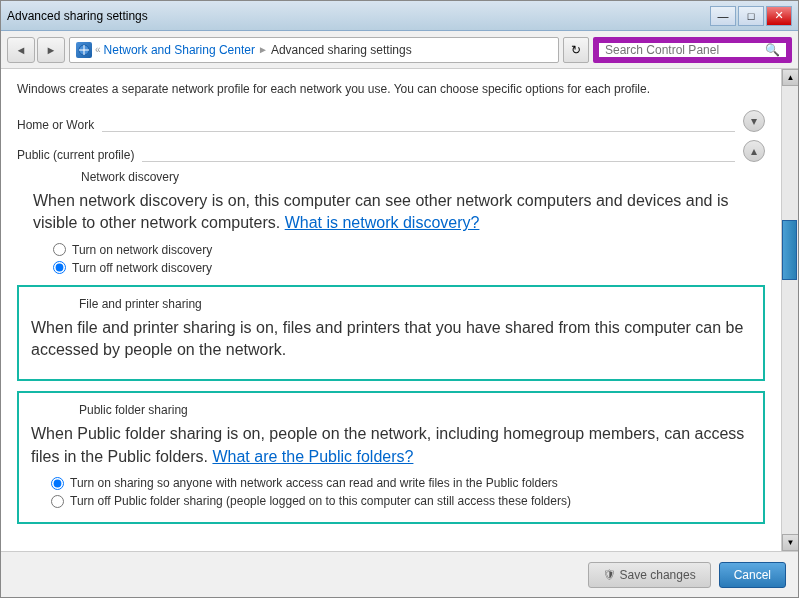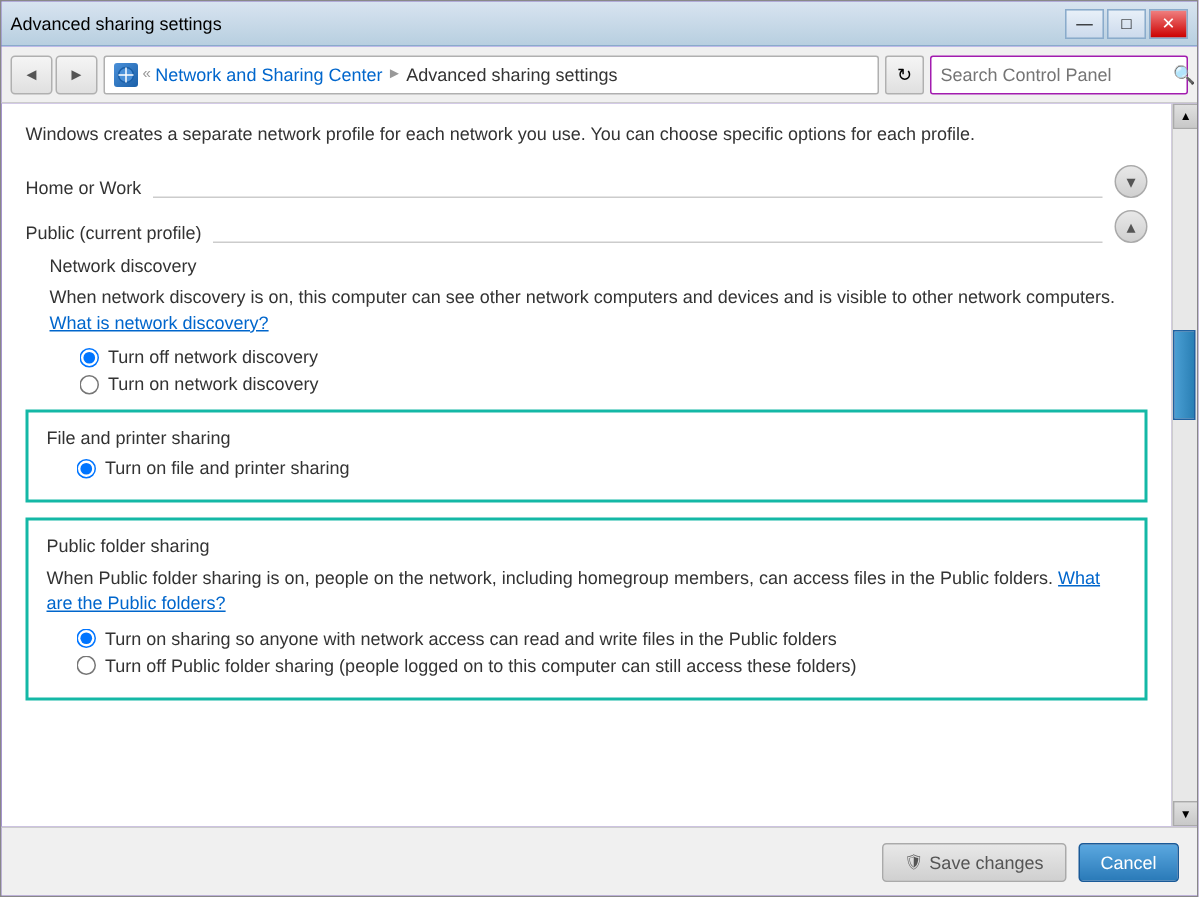--- a/index.html
+++ b/index.html
@@ -130,24 +130,24 @@
       border: 1px solid #b0b0b0;
       border-radius: 2px;
       cursor: pointer;
       display: flex;
       align-items: center;
       justify-content: center;
       font-size: 12px;
     }
 
     .search-bar {
-      width: 172px;
+      width: 199px;
       height: 26px;
       background: white;
-      border: 1px solid #a21caf;
+      border: 6px solid #a21caf;
       border-radius: 2px;
       display: flex;
       align-items: center;
       padding: 0 6px;
       justify-content: space-between;
     }
 
     .search-input {
       flex: 1;
       border: none;
@@ -254,24 +254,25 @@
     .subsection {
       margin-left: 16px;
       margin-bottom: 10px;
     }
 
     .subsection-title {
       font-size: 12px;
       color: #333;
       margin-bottom: 6px;
       font-weight: normal;
+      margin-left: 48px;
     }
 
     .subsection-desc {
-      font-size: 12px;
+      font-size: 16px;
       color: #333;
       line-height: 1.4;
       margin-bottom: 8px;
     }
 
     .link {
       color: #0066cc;
       text-decoration: underline;
       cursor: pointer;
     }
@@ -408,37 +409,34 @@
 
       <div class="subsection">
         <div class="subsection-title">Network discovery</div>
         <div class="subsection-desc">
           <span>When network discovery is on, this computer can see other network computers and devices and is visible to other network computers.</span>
           <span> </span>
           <a class="link">What is network discovery?</a>
         </div>
         <div class="radio-group">
           <div class="radio-item">
+            <input type="radio" name="network-discovery" style="">
+            <span>Turn on network discovery</span>
+          </div>
+          <div class="radio-item">
             <input type="radio" name="network-discovery" checked="" style="">
             <span>Turn off network discovery</span>
           </div>
-          <div class="radio-item">
-            <input type="radio" name="network-discovery" style="">
-            <span>Turn on network discovery</span>
-          </div>
         </div>
       </div>
 
       <div class="highlighted-section">
         <div class="subsection-title">File and printer sharing</div>
+        <div class="subsection-desc">When file and printer sharing is on, files and printers that you have shared from this computer can be accessed by people on the network.</div>
         <div class="radio-group">
-          <div class="radio-item">
-            <input type="radio" name="file-printer" checked="" style="">
-            <span>Turn on file and printer sharing</span>
-          </div>
         </div>
       </div>
 
       <div class="highlighted-section">
         <div class="subsection-title">Public folder sharing</div>
         <div class="subsection-desc">
           <span>When Public folder sharing is on, people on the network, including homegroup members, can access files in the Public folders.</span>
           <span> </span>
           <a class="link">What are the Public folders?</a>
         </div>

